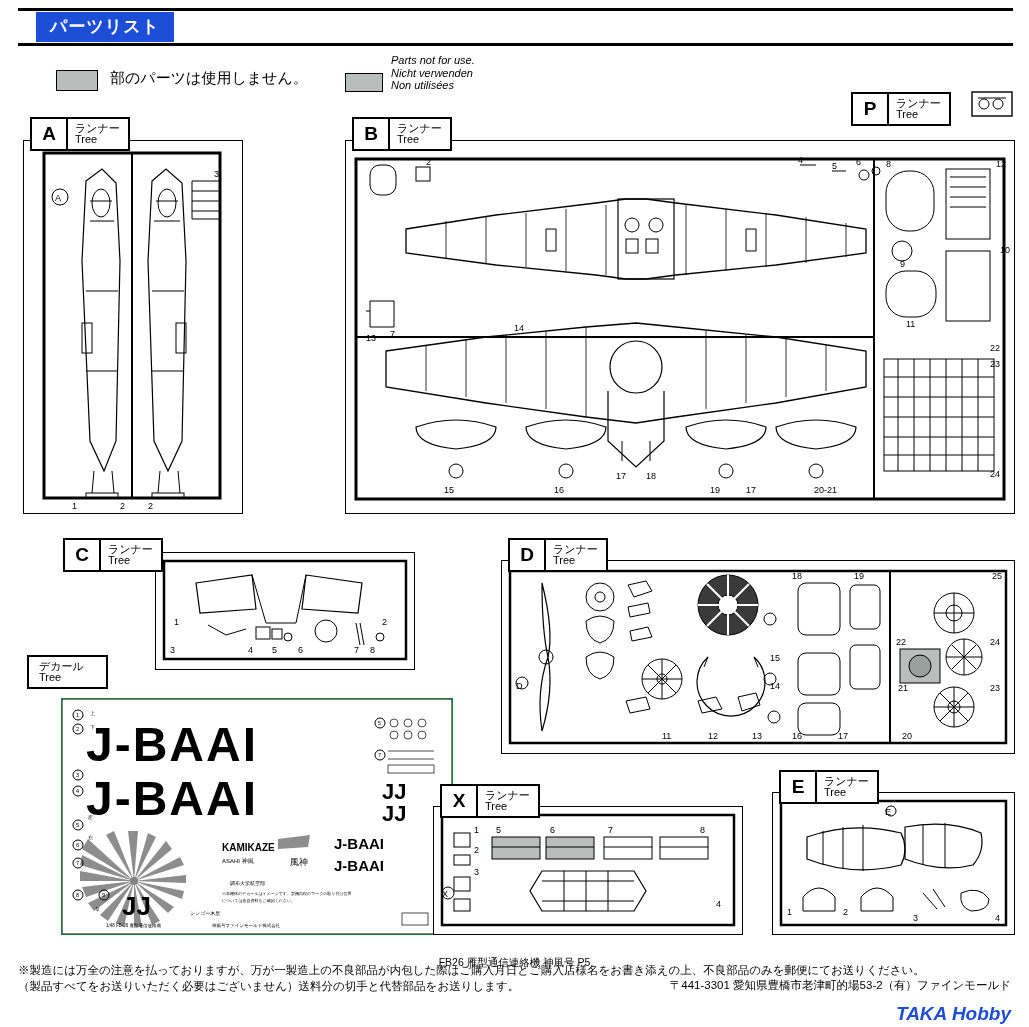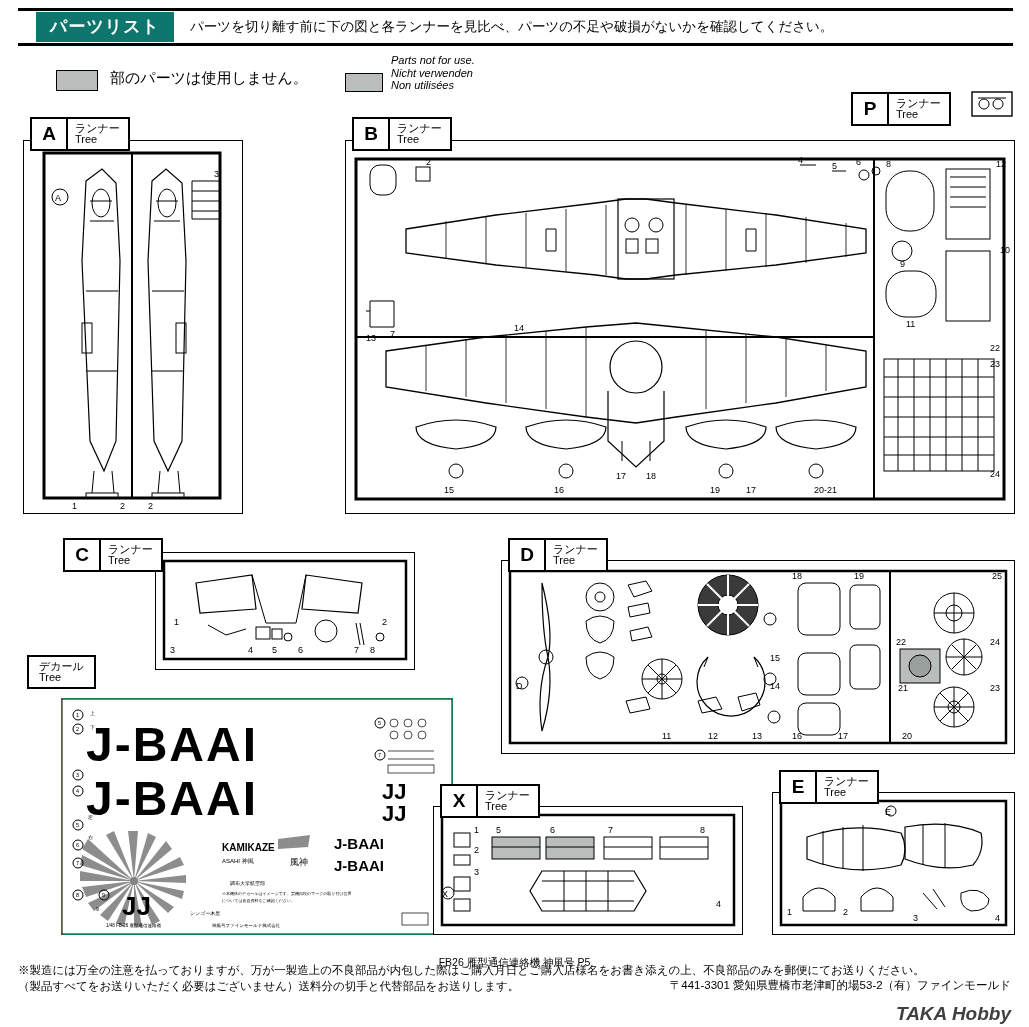--- a/index.html
+++ b/index.html
@@ -6,21 +6,21 @@
   body{
     width:1029px;height:1027px;position:relative;overflow:hidden;
     font-family:"Liberation Sans", sans-serif;color:#000;
   }
   .page{position:absolute;inset:0;}
 
   
   .hdr{position:absolute;left:18px;top:8px;width:995px;height:32px;
        border-top:3px solid #000;border-bottom:3px solid #000;
        display:flex;align-items:center;}
-  .hdr-title{background:#0f766e;color:#fff;font-weight:bold;font-size:17px;
+  .hdr-title{background:#1d4ed8;color:#fff;font-weight:bold;font-size:17px;
        padding:3px 14px 4px 14px;margin-left:18px;letter-spacing:1px;}
   .hdr-sub{font-size:13.5px;margin-left:16px;letter-spacing:0px;}
 
   
   .legend{position:absolute;left:56px;top:70px;display:flex;align-items:flex-start;}
   .swatch{width:40px;height:19px;background:#b9bdbc;border:1px solid #000;}
   .legend-jp{font-size:15px;margin-left:12px;margin-top:-1px;}
   .legend2{position:absolute;left:345px;top:56px;display:flex;align-items:flex-end;font-style:italic;}
   .legend2 .swatch{width:36px;height:17px;}
   .legend-en{font-size:11px;line-height:12.5px;margin-left:8px;margin-top:-2px;}
@@ -33,34 +33,33 @@
       justify-content:center;padding:0 5px;}
   .rl .txt{font-size:11px;line-height:11.5px;margin-left:7px;}
 
   
   .box{position:absolute;border:1px solid #000;background:#fff;}
 
   .footer1{position:absolute;left:18px;top:962px;width:995px;font-size:11.5px;line-height:16px;}
   .footer-addr{position:absolute;right:18px;top:978px;font-size:11.5px;}
   .footer2{position:absolute;left:0;right:0;top:956px;text-align:center;font-size:10.5px;}
   .brand{position:absolute;right:18px;bottom:2px;font-size:19px;font-style:italic;
-     font-weight:bold;color:#404040;}
+     font-weight:bold;color:#1d4ed8;}
 
   
   .decal{position:absolute;left:23px;top:698px;width:390px;height:235px;border:1px solid #15803d;background:#0ea5e9;margin-left:38px;}
   svg{display:block;}
 </style>
 </head>
 <body>
 
 <div class="page">
 
   <div class="hdr">
     <div class="hdr-title">パーツリスト</div>
-    <div class="hdr-sub">パーツを切り離す前に下の図と各ランナーを見比べ、パーツの不足や破損がないかを確認してください。</div>
   </div>
 
   <div class="legend">
     <div class="swatch"></div>
     <div class="legend-jp">部のパーツは使用しません。</div>
   </div>
   <div class="legend2">
     <div class="swatch"></div>
     <div class="legend-en">
       <div>Parts not for use.</div>
@@ -247,21 +246,21 @@
         <text x="14" y="100">3</text>
         <text x="92" y="100">4</text>
         <text x="116" y="100">5</text>
         <text x="142" y="100">6</text>
         <text x="198" y="100">7</text>
         <text x="214" y="100">8</text>
       </g>
     </svg>
   </div>
 
-  <div class="rl" style="left:27px;top:655px;padding-right:10px;">
+  <div class="rl" style="left:27px;top:655px;padding-right:22px;">
     <div class="txt" style="margin-left:10px;">
       <div>デカール</div>
       <div>Tree</div>
     </div>
   </div>
   <div class="decal">
     <svg width="390" height="235" viewBox="0 0 390 235">
       <rect x="0" y="0" width="390" height="235" fill="#fff" stroke="#000"></rect>
 
       <g>

